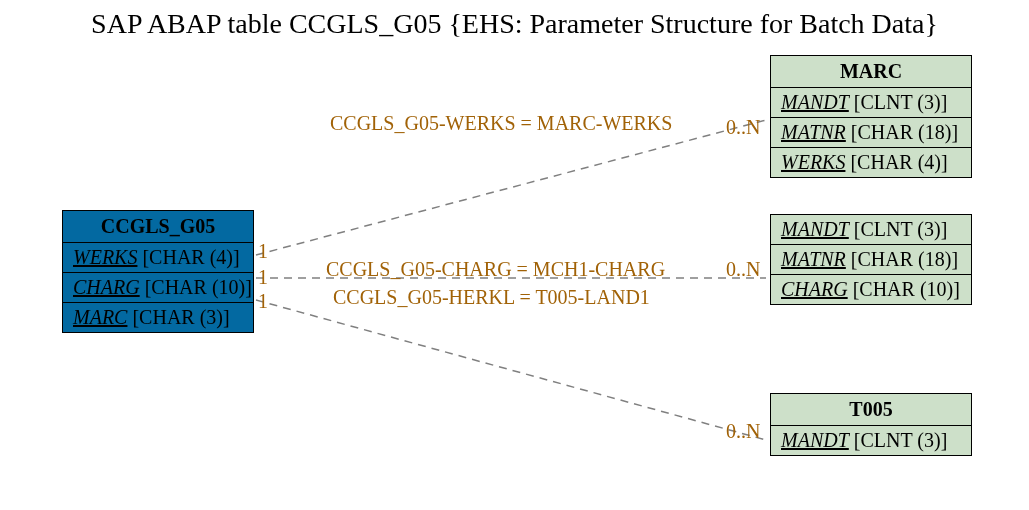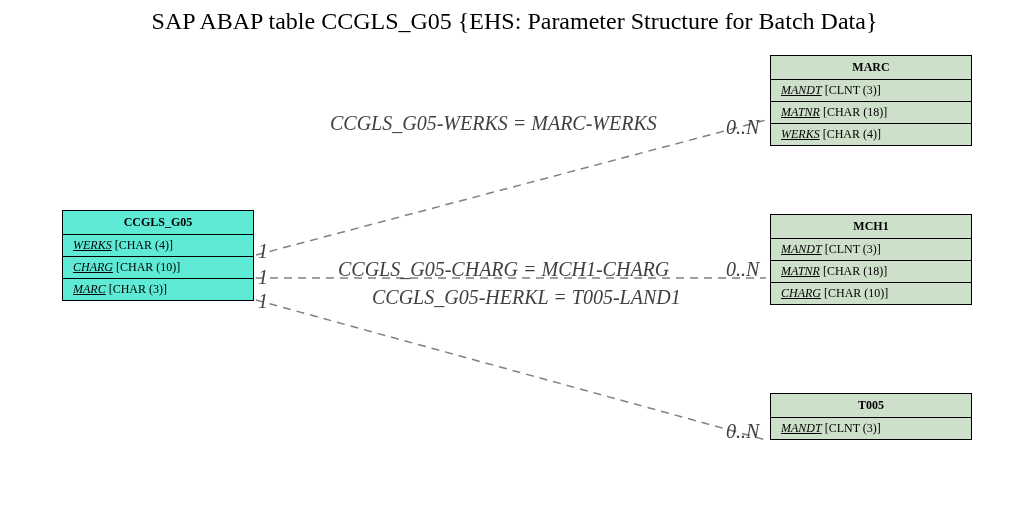--- a/index.html
+++ b/index.html
@@ -11,31 +11,31 @@
     height: 510px;
     position: relative;
     overflow: hidden;
   }
   .title {
     position: absolute;
     top: 8px;
     left: 0;
     width: 1029px;
     text-align: center;
-    font-size: 24px;
+    font-size: 28px;
     color: #000;
   }
   .entity {
     position: absolute;
     border: 1px solid #000;
     background: #cde0c9;
-    font-size: 12px;
+    font-size: 20px;
   }
   .entity.main {
-    background: #5eead4;
+    background: #0369a1;
   }
   .entity .head {
     font-weight: bold;
     text-align: center;
     padding: 4px 10px;
     border-bottom: 1px solid #000;
     font-style: normal;
   }
   .entity .row {
     padding: 3px 10px;
@@ -50,23 +50,22 @@
     text-decoration: underline;
     font-family: Liberation Serif, serif;
   }
   .entity .row .typ {
     font-style: normal;
     text-align: right;
   }
   .lbl {
     position: absolute;
     font-size: 20px;
-    color: #404040;
+    color: #a16207;
     white-space: nowrap;
-    font-style: italic;
   }
   svg.lines {
     position: absolute;
     top: 0;
     left: 0;
     width: 1029px;
     height: 510px;
     pointer-events: none;
   }
 </style>
@@ -101,21 +100,20 @@
     <span class="fld">MATNR</span>
     <span class="typ">[CHAR (18)]</span>
   </div>
   <div class="row">
     <span class="fld">WERKS</span>
     <span class="typ">[CHAR (4)]</span>
   </div>
 </div>
 
 <div class="entity" style="left:770px; top:214px; width:200px;">
-  <div class="head">MCH1</div>
   <div class="row">
     <span class="fld">MANDT</span>
     <span class="typ">[CLNT (3)]</span>
   </div>
   <div class="row">
     <span class="fld">MATNR</span>
     <span class="typ">[CHAR (18)]</span>
   </div>
   <div class="row">
     <span class="fld">CHARG</span>
@@ -131,22 +129,22 @@
   </div>
 </div>
 
 <svg class="lines">
   <line x1="256" y1="255" x2="766" y2="120" stroke="#808080" stroke-width="1.5" stroke-dasharray="8,6"></line>
   <line x1="256" y1="278" x2="766" y2="278" stroke="#808080" stroke-width="1.5" stroke-dasharray="8,6"></line>
   <line x1="256" y1="300" x2="766" y2="440" stroke="#808080" stroke-width="1.5" stroke-dasharray="8,6"></line>
 </svg>
 
 <div class="lbl" style="left:330px; top:112px;">CCGLS_G05-WERKS = MARC-WERKS</div>
-<div class="lbl" style="left:338px; top:258px;">CCGLS_G05-CHARG = MCH1-CHARG</div>
-<div class="lbl" style="left:372px; top:286px;">CCGLS_G05-HERKL = T005-LAND1</div>
+<div class="lbl" style="left:326px; top:258px;">CCGLS_G05-CHARG = MCH1-CHARG</div>
+<div class="lbl" style="left:333px; top:286px;">CCGLS_G05-HERKL = T005-LAND1</div>
 
 <div class="lbl" style="left:258px; top:240px;">1</div>
 <div class="lbl" style="left:258px; top:266px;">1</div>
 <div class="lbl" style="left:258px; top:290px;">1</div>
 
 <div class="lbl" style="left:726px; top:116px;">0..N</div>
 <div class="lbl" style="left:726px; top:258px;">0..N</div>
 <div class="lbl" style="left:726px; top:420px;">0..N</div>
 
 </body></html>

